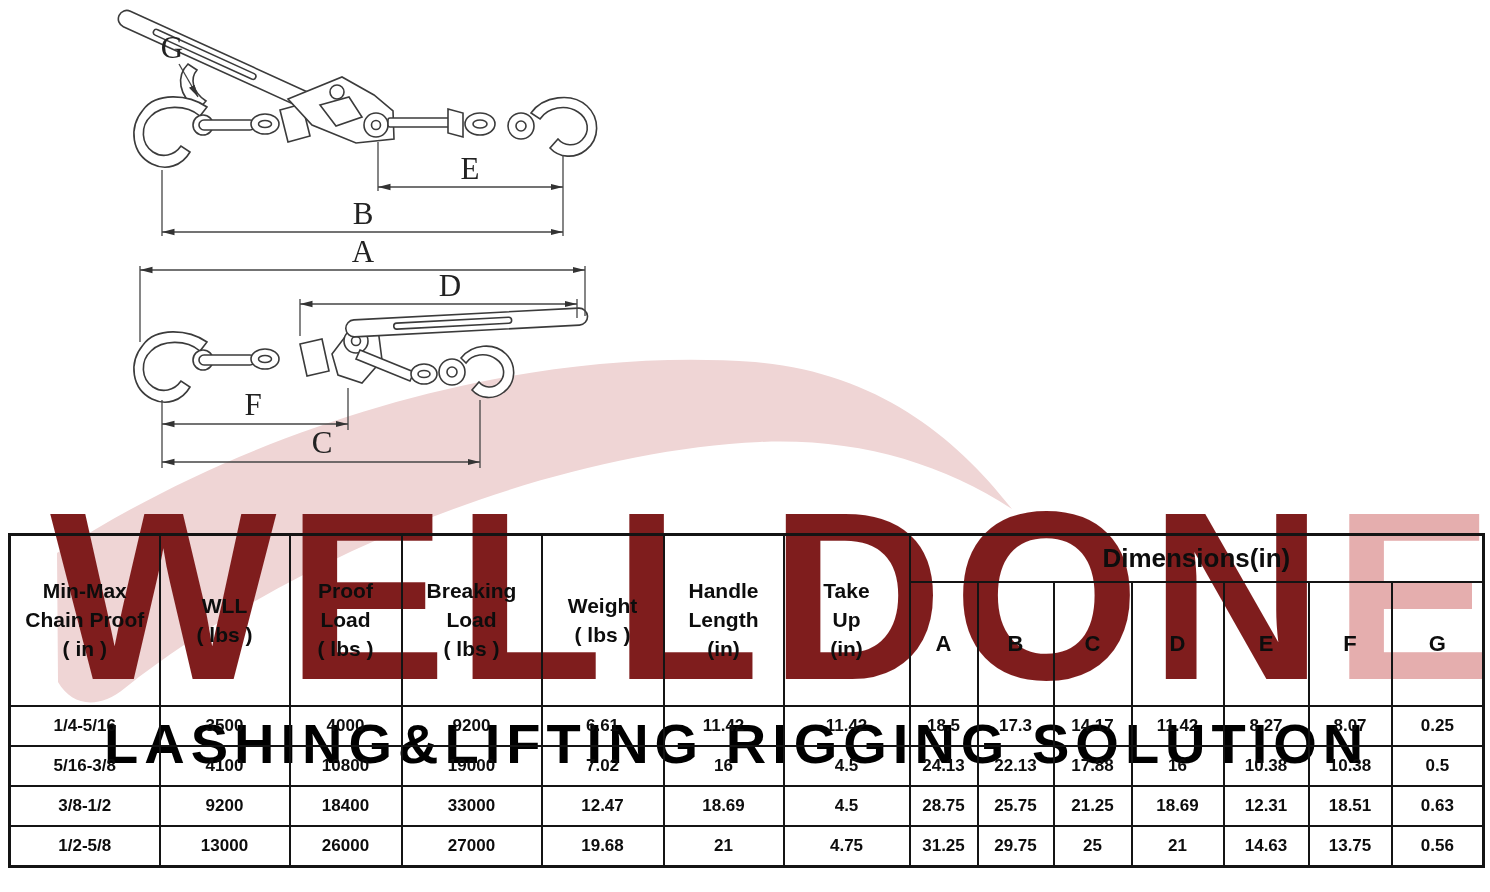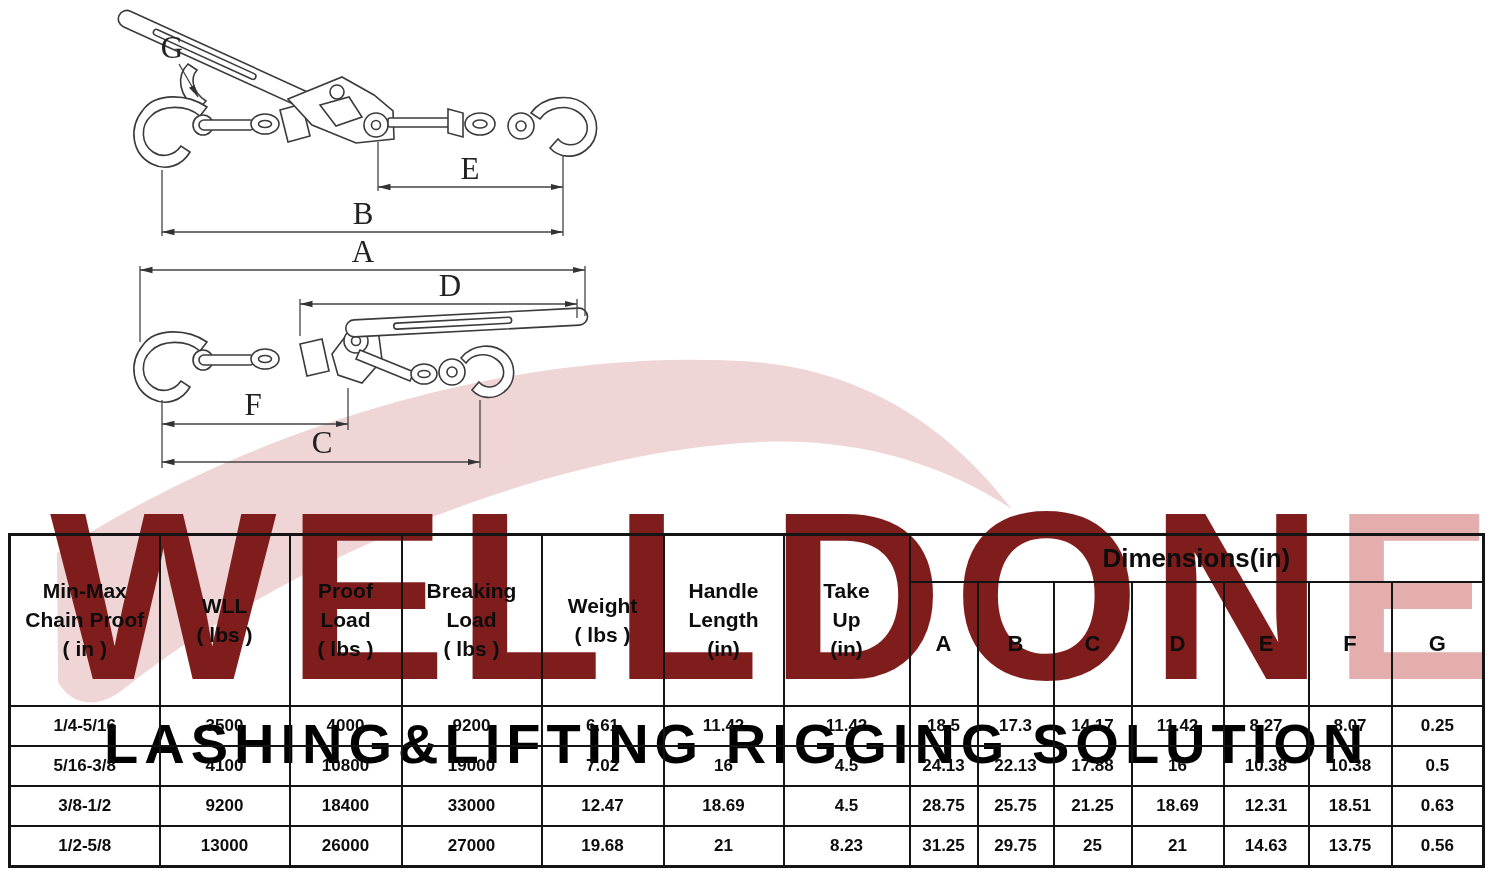--- a/index.html
+++ b/index.html
@@ -250,21 +250,21 @@
           <td>18.51</td>
           <td>0.63</td>
         </tr>
         <tr>
           <td>1/2-5/8</td>
           <td>13000</td>
           <td>26000</td>
           <td>27000</td>
           <td>19.68</td>
           <td>21</td>
-          <td>8.23</td>
+          <td>4.75</td>
           <td>31.25</td>
           <td>29.75</td>
           <td>25</td>
           <td>21</td>
           <td>14.63</td>
           <td>13.75</td>
           <td>0.56</td>
         </tr>
       </tbody>
   </table>

